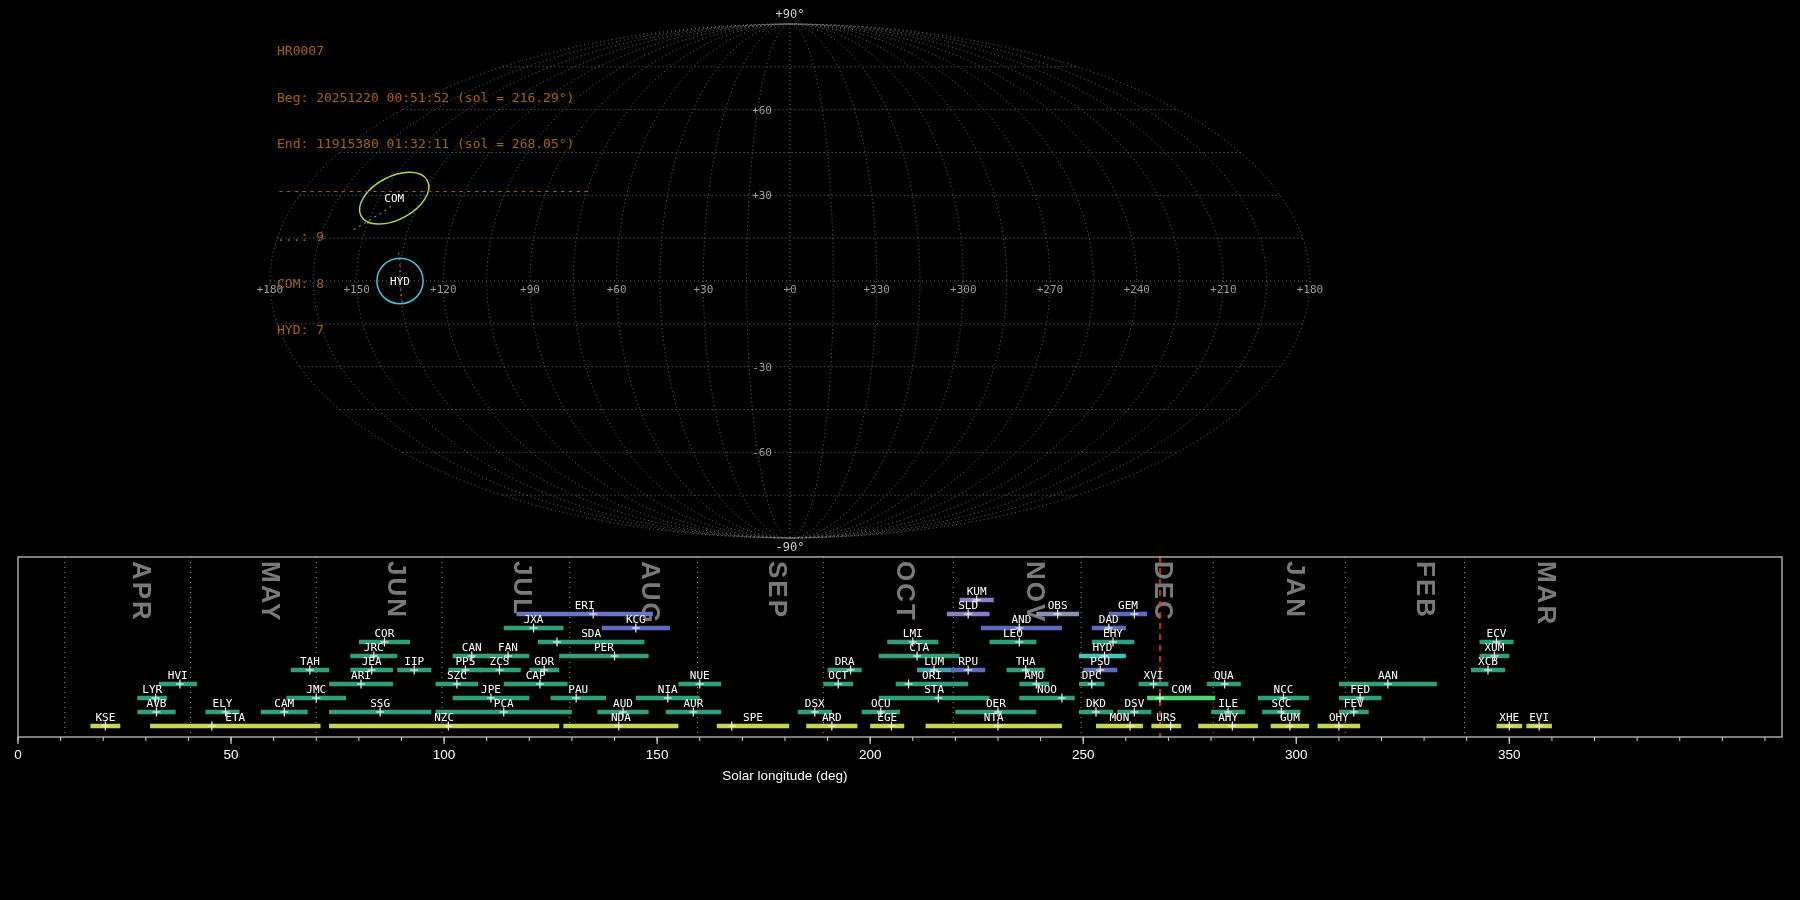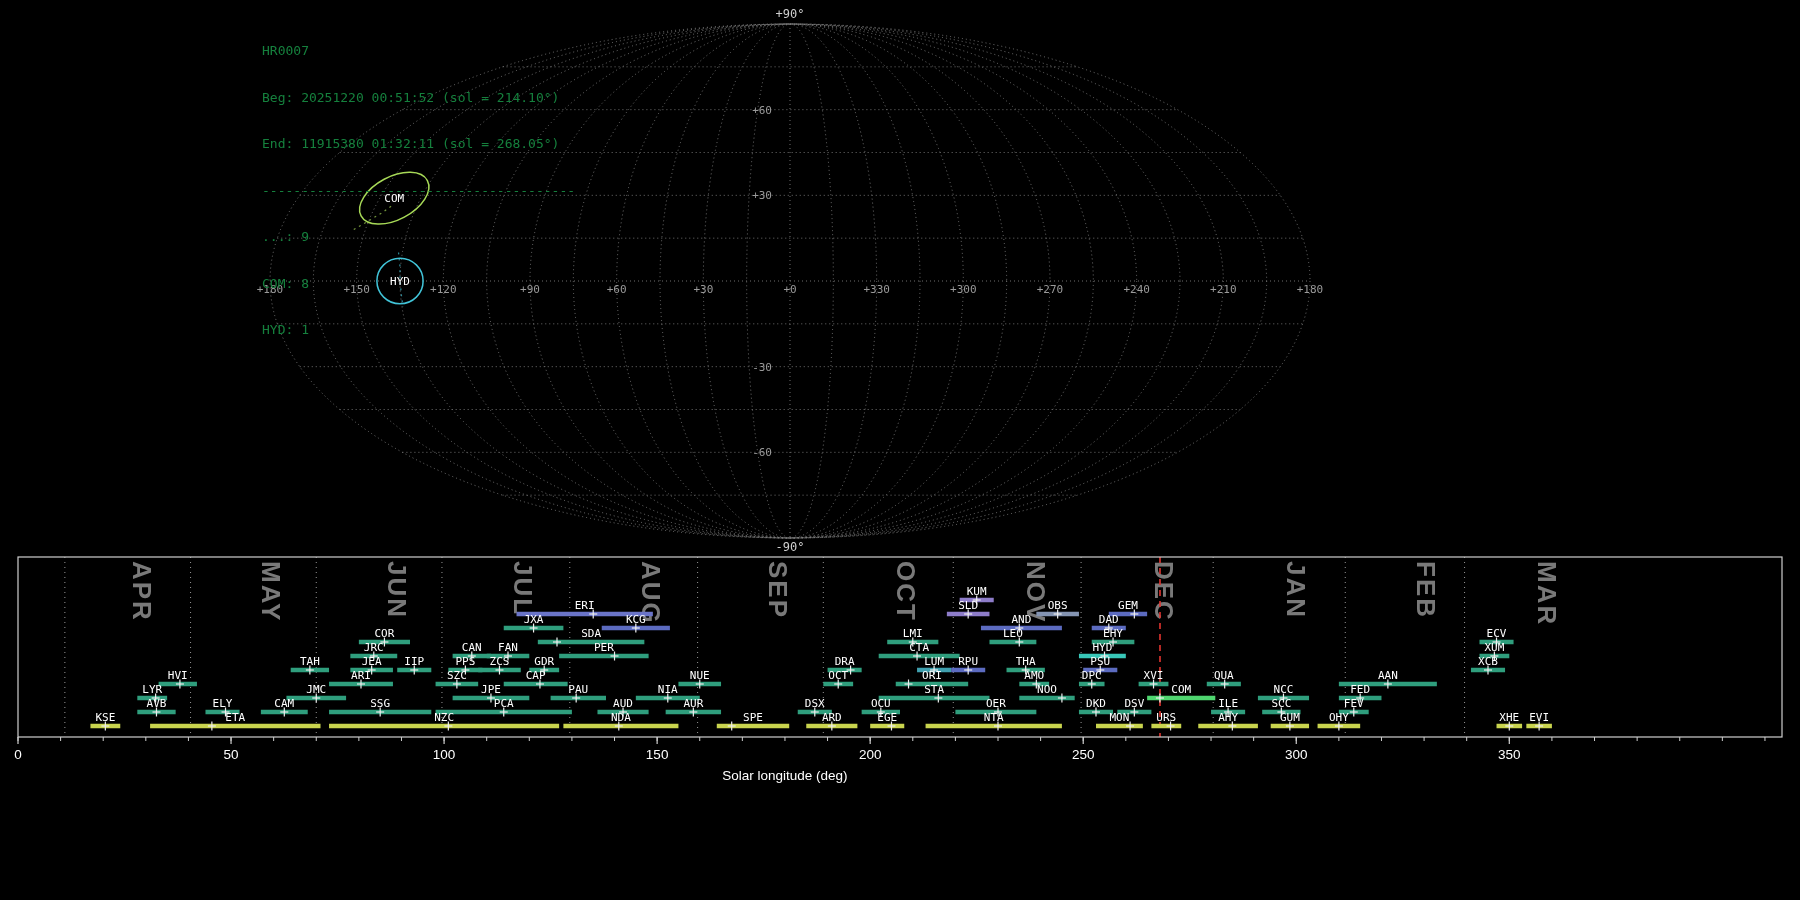--- a/index.html
+++ b/index.html
@@ -1,19 +1,19 @@
 <!DOCTYPE html>
 <html><head>
 <meta charset="utf-8">
 <style>
   html,body{margin:0;padding:0;background:#000;}
   body{width:1800px;height:900px;position:relative;overflow:hidden;
        font-family:"DejaVu Sans Mono", monospace;}
   #stage{position:absolute;left:0;top:0;width:1800px;height:688px;}
-  #header-block{position:absolute;left:262px;top:12px;color:#15803d;
+  #header-block{position:absolute;left:277px;top:12px;color:#a16207;
        font-size:13px;line-height:15.5px;white-space:pre;z-index:5;}
   #header-block div{height:15.5px;}
   svg{position:absolute;left:0;top:0;}
   text{font-family:"DejaVu Sans Mono", monospace;}
   .sans{font-family:"Liberation Sans", sans-serif;}
 </style>
 </head>
 <body>
 
 <div id="stage">
@@ -498,21 +498,21 @@
         <line x1="1296.2608695652175" y1="737" x2="1296.2608695652175" y2="744" stroke="#cfcfcf" stroke-width="1.2"></line>
         <text x="1296.2608695652175" y="759" text-anchor="middle" fill="#ffffff" font-size="13.5" class="sans">300</text>
         <line x1="1509.304347826087" y1="737" x2="1509.304347826087" y2="744" stroke="#cfcfcf" stroke-width="1.2"></line>
         <text x="1509.304347826087" y="759" text-anchor="middle" fill="#ffffff" font-size="13.5" class="sans">350</text>
         <text x="784.9565217391305" y="780" text-anchor="middle" fill="#ffffff" font-size="13.5" class="sans">Solar longitude (deg)</text>
       </g>
     </svg>
 
   <div id="header-block">
     <div>HR0007</div>
-    <div>Beg: 20251220 00:51:52 (sol = 214.10°)</div>
+    <div>Beg: 20251220 00:51:52 (sol = 216.29°)</div>
     <div>End: 11915380 01:32:11 (sol = 268.05°)</div>
     <div>----------------------------------------</div>
     <div>...: 9</div>
     <div>COM: 8</div>
-    <div>HYD: 1</div>
+    <div>HYD: 7</div>
   </div>
 
 </div>
 
 </body></html>

